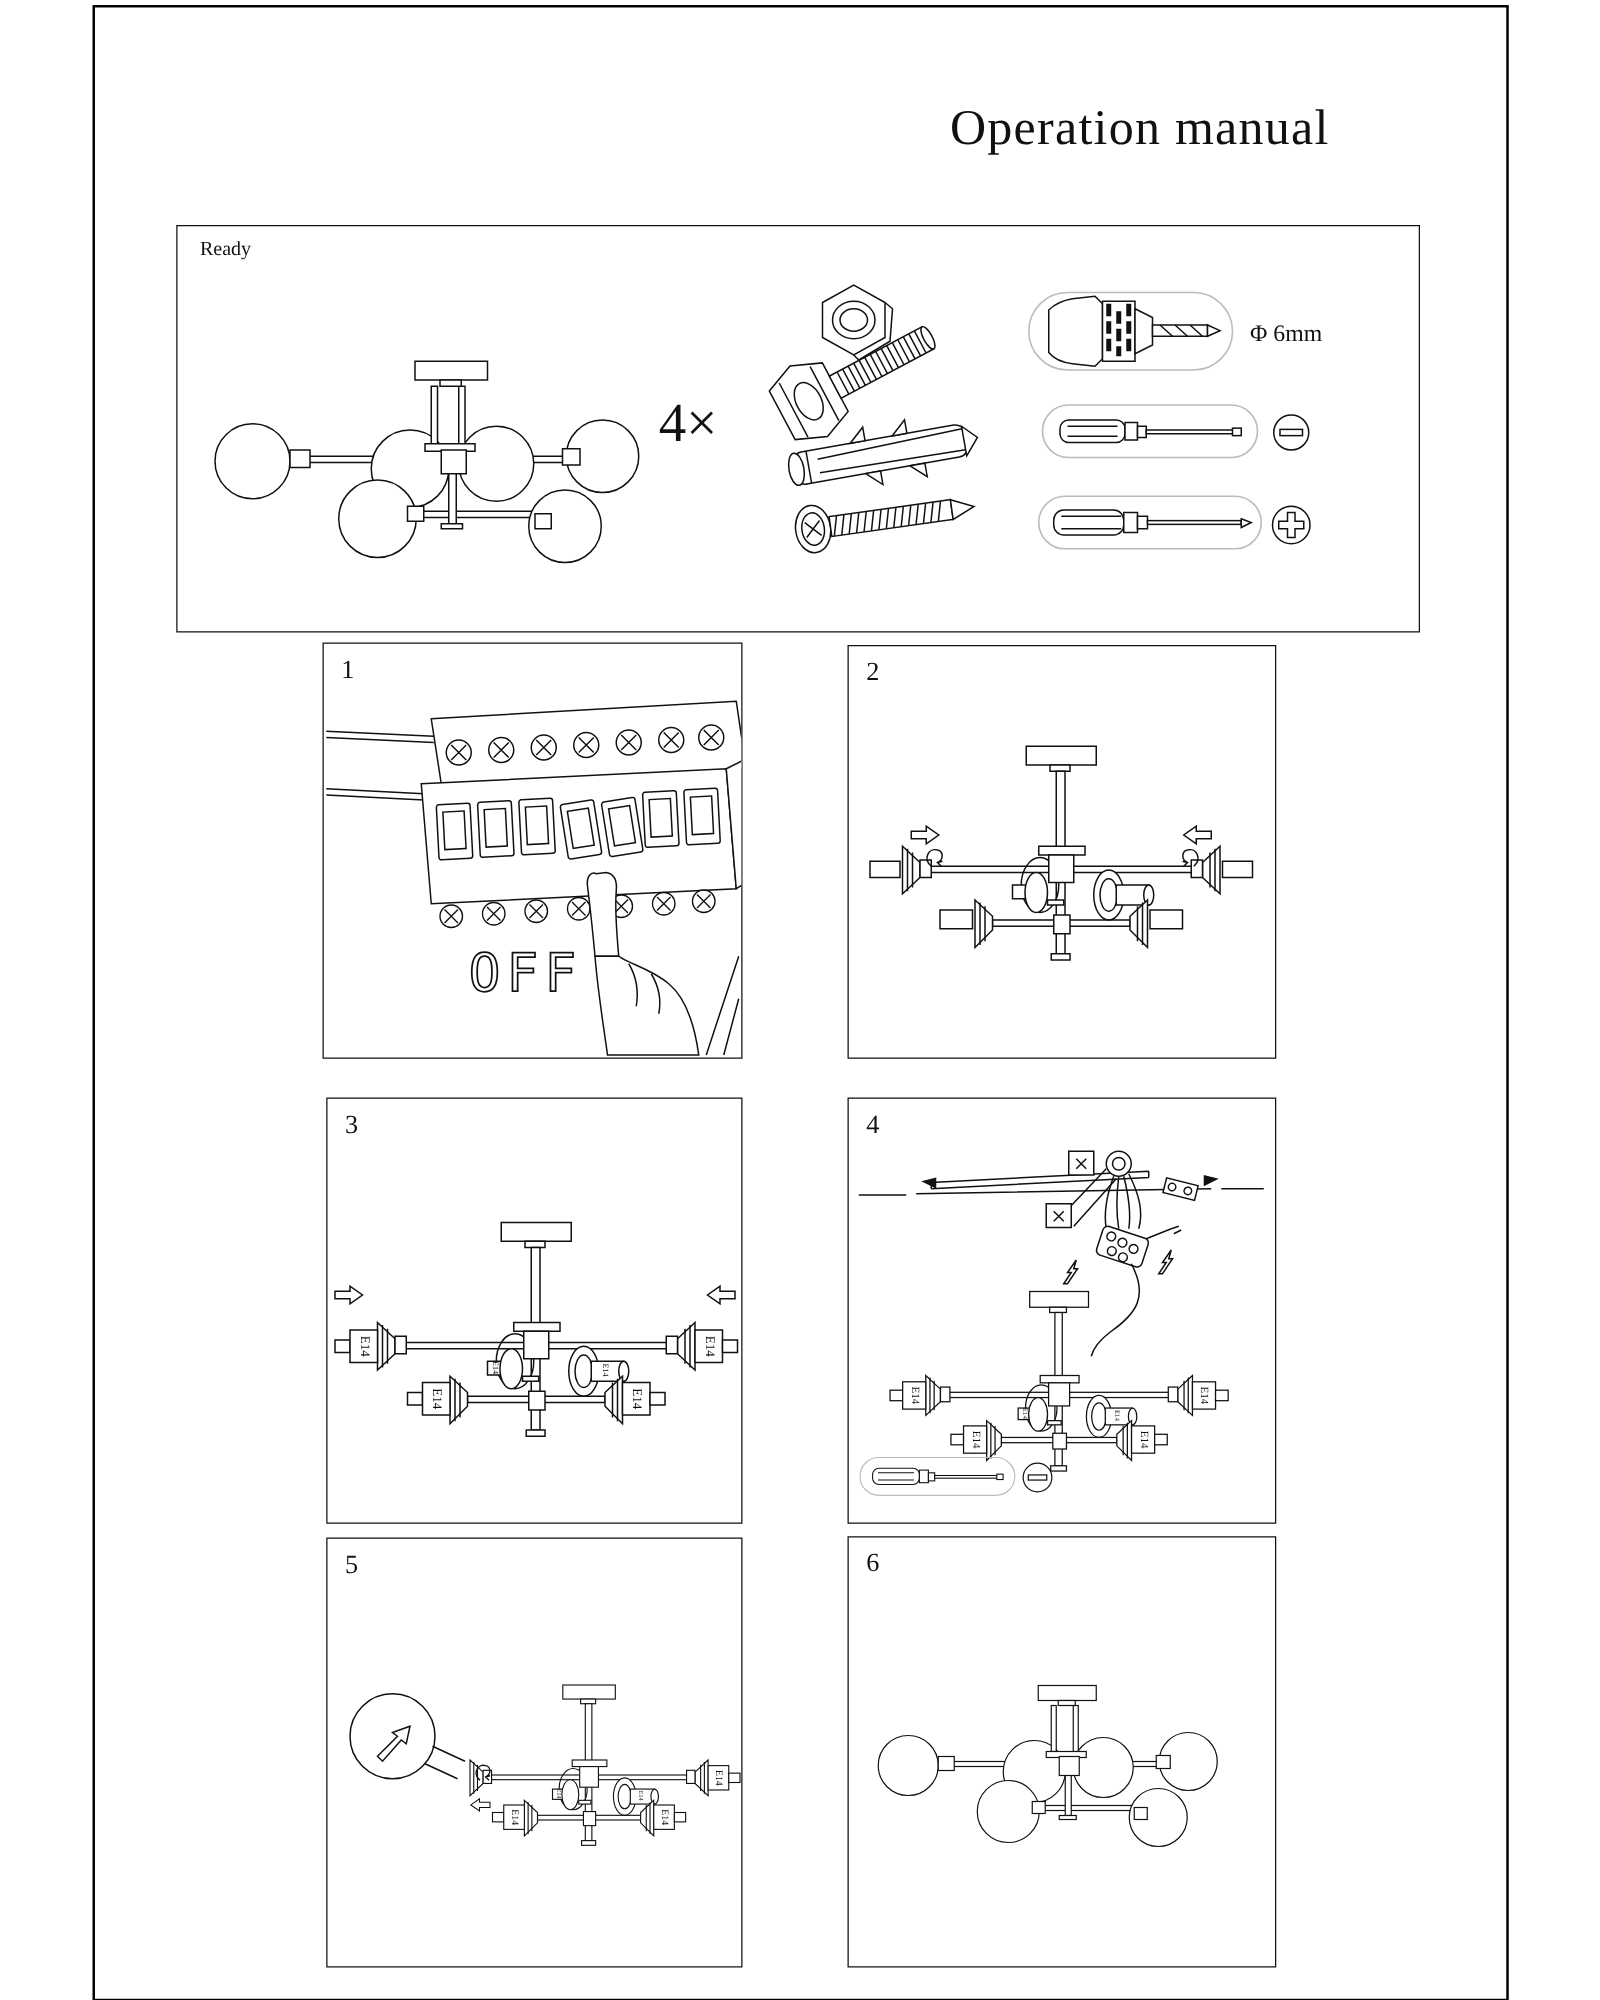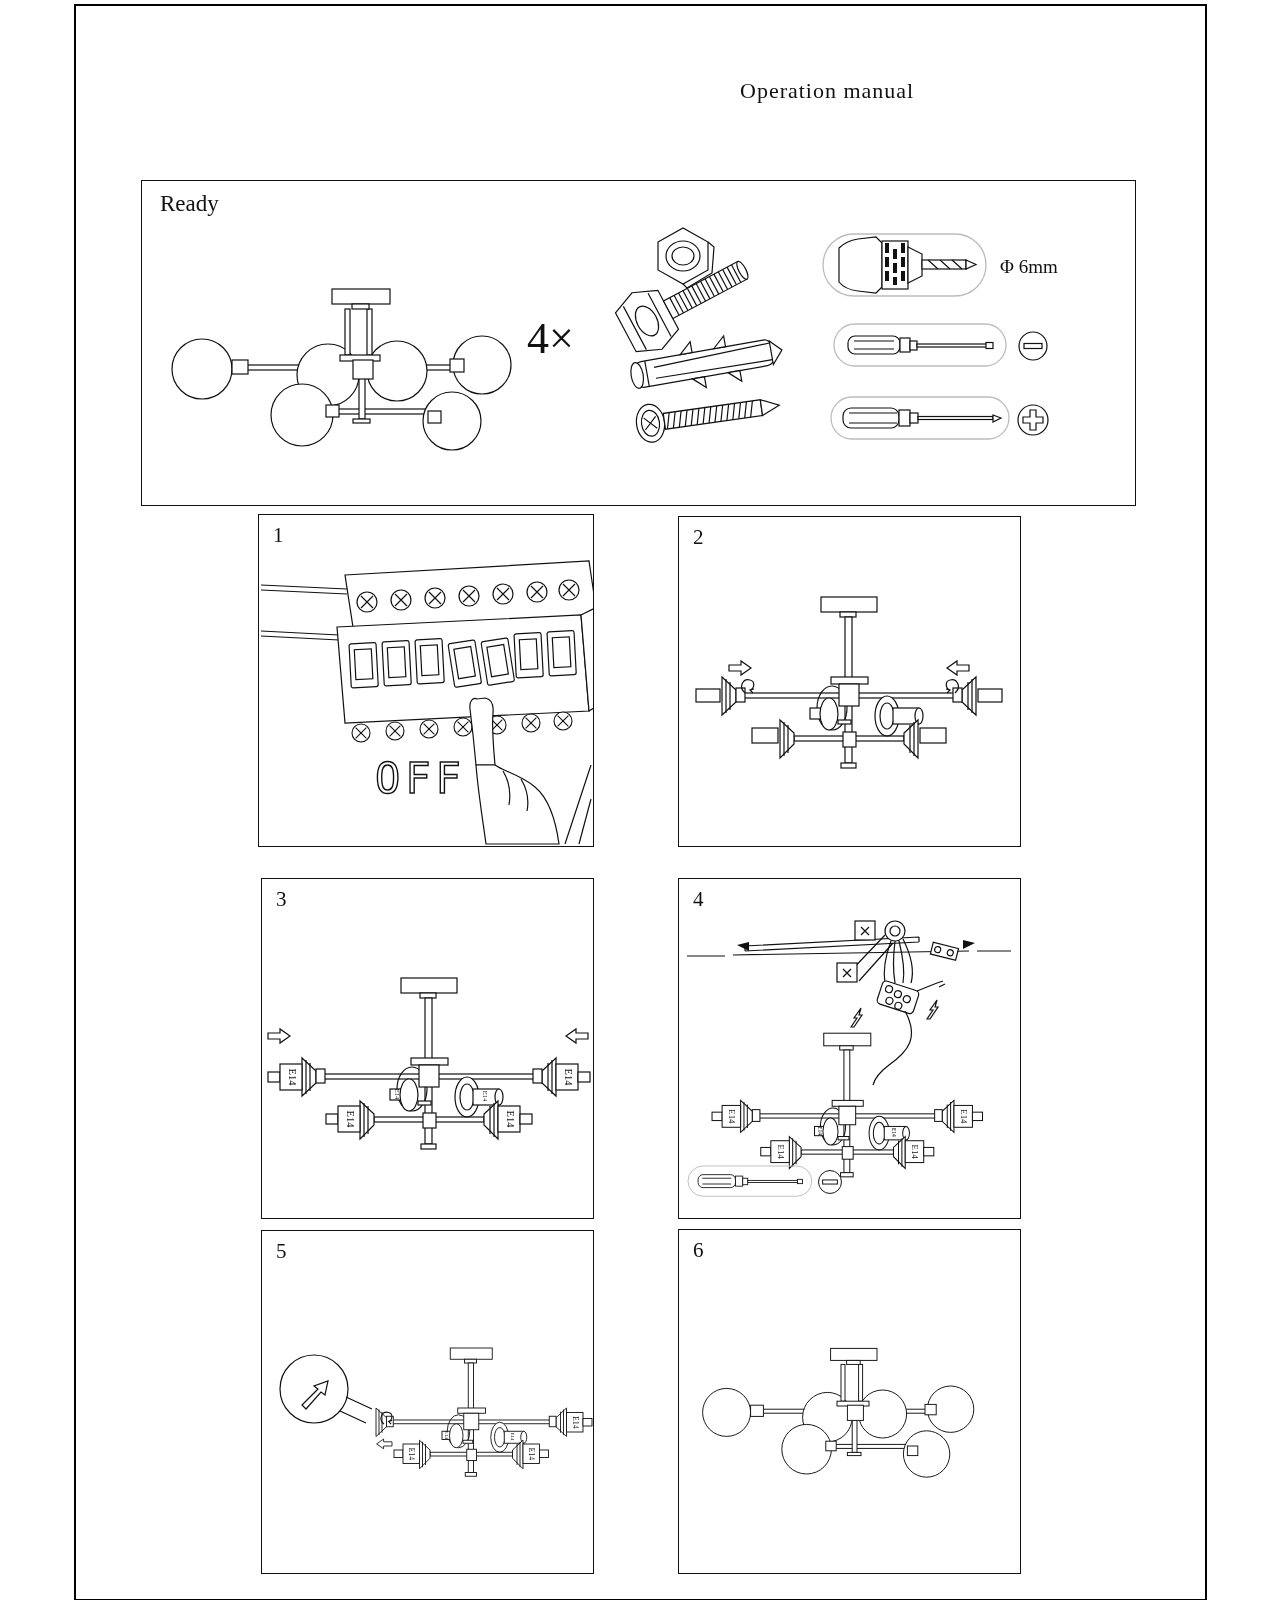--- a/index.html
+++ b/index.html
@@ -1,21 +1,21 @@
 <!DOCTYPE html>
 <html><head>
 <meta charset="utf-8">
 <style>
   html,body{margin:0;padding:0;background:#fff;}
   body{width:1280px;height:1600px;position:relative;font-family:"Liberation Serif","DejaVu Serif",serif;color:#111;}
   .abs{position:absolute;}
   .page-frame{left:74px;top:4px;width:1129px;height:1593px;border:2px solid #000;}
-  .title{left:740px;top:78px;font-size:22px;letter-spacing:1px;white-space:nowrap;}
+  .title{left:760px;top:78px;font-size:40px;letter-spacing:1px;white-space:nowrap;}
   .ready-box{left:141px;top:180px;width:993px;height:324px;border:1.5px solid #111;}
-  .ready-heading{left:18px;top:10px;font-size:23px;}
+  .ready-heading{left:18px;top:10px;font-size:16px;}
   .panel{border:1.5px solid #111;}
   .b1{left:258px;top:514px;width:334px;height:331px;}
   .b2{left:678px;top:516px;width:341px;height:329px;}
   .b3{left:261px;top:878px;width:331px;height:339px;}
   .b4{left:678px;top:878px;width:341px;height:339px;}
   .b5{left:261px;top:1230px;width:331px;height:342px;}
   .b6{left:678px;top:1229px;width:341px;height:343px;}
   .step-num{position:absolute;left:14px;top:8px;font-size:21px;}
   .panel svg, .ready-box svg{position:absolute;left:0;top:0;width:100%;height:100%;}
   

